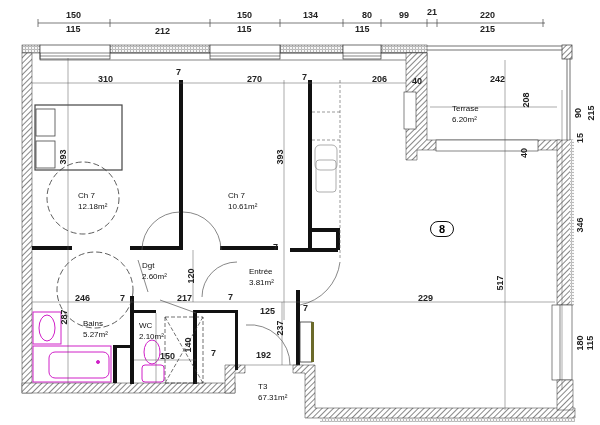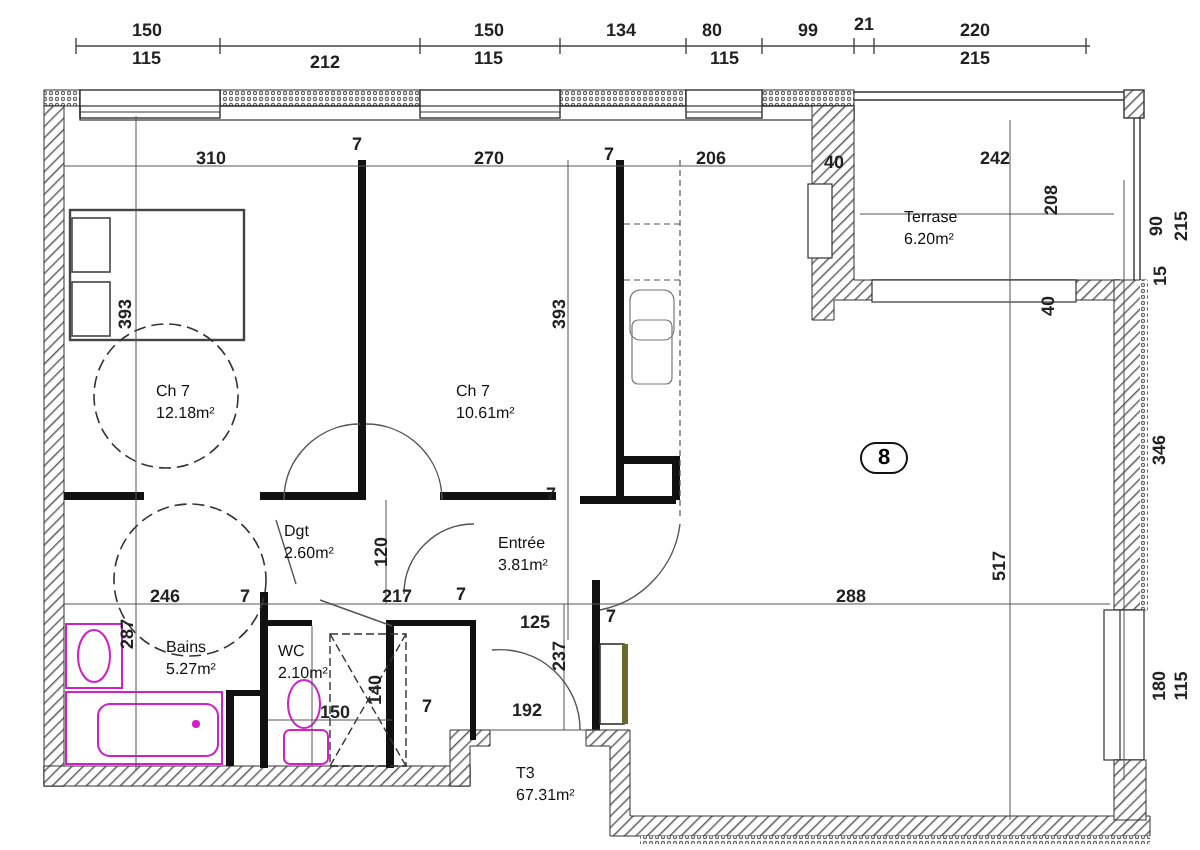--- a/index.html
+++ b/index.html
@@ -166,48 +166,48 @@
     <line x1="245" y1="365" x2="300" y2="365"></line>
   </g>
 </svg>
 
 <div class="dim" style="left:66px;top:10px"><span>150</span></div>
 <div class="dim" style="left:66px;top:24px"><span>115</span></div>
 <div class="dim" style="left:155px;top:26px"><span>212</span></div>
 <div class="dim" style="left:237px;top:10px"><span>150</span></div>
 <div class="dim" style="left:237px;top:24px"><span>115</span></div>
 <div class="dim" style="left:303px;top:10px"><span>134</span></div>
-<div class="dim" style="left:351px;top:10px"><span>80</span></div>
+<div class="dim" style="left:362px;top:10px"><span>80</span></div>
 <div class="dim" style="left:355px;top:24px"><span>115</span></div>
 <div class="dim" style="left:399px;top:10px"><span>99</span></div>
 <div class="dim" style="left:427px;top:7px"><span>21</span></div>
 <div class="dim" style="left:480px;top:10px"><span>220</span></div>
 <div class="dim" style="left:480px;top:24px"><span>215</span></div>
 
 <div class="dim vdim" style="left:573px;top:108px"><span>90</span></div>
 <div class="dim vdim" style="left:583px;top:108px"><span>215</span></div>
 <div class="dim vdim" style="left:575px;top:133px"><span>15</span></div>
 <div class="dim vdim" style="left:572px;top:220px"><span>346</span></div>
 <div class="dim vdim" style="left:572px;top:338px"><span>180</span></div>
 <div class="dim vdim" style="left:583px;top:338px"><span>115</span></div>
 
 <div class="dim" style="left:98px;top:74px"><span>310</span></div>
-<div class="dim" style="left:237px;top:74px"><span>270</span></div>
-<div class="dim" style="left:348px;top:74px"><span>206</span></div>
+<div class="dim" style="left:247px;top:74px"><span>270</span></div>
+<div class="dim" style="left:372px;top:74px"><span>206</span></div>
 <div class="dim" style="left:412px;top:76px"><span>40</span></div>
 <div class="dim" style="left:490px;top:74px"><span>242</span></div>
 <div class="dim vdim" style="left:518px;top:95px"><span>208</span></div>
 <div class="dim vdim" style="left:519px;top:148px"><span>40</span></div>
 <div class="dim vdim" style="left:55px;top:152px"><span>393</span></div>
 <div class="dim vdim" style="left:272px;top:152px"><span>393</span></div>
 <div class="dim vdim" style="left:492px;top:278px"><span>517</span></div>
-<div class="dim" style="left:418px;top:293px"><span>288</span></div>
+<div class="dim" style="left:418px;top:293px"><span>229</span></div>
 <div class="dim" style="left:75px;top:293px"><span>246</span></div>
 <div class="dim vdim" style="left:56px;top:312px"><span>287</span></div>
-<div class="dim" style="left:191px;top:293px"><span>217</span></div>
+<div class="dim" style="left:177px;top:293px"><span>217</span></div>
 <div class="dim vdim" style="left:183px;top:271px"><span>120</span></div>
 <div class="dim" style="left:260px;top:306px"><span>125</span></div>
 <div class="dim vdim" style="left:272px;top:323px"><span>237</span></div>
 <div class="dim" style="left:256px;top:350px"><span>192</span></div>
 <div class="dim" style="left:160px;top:351px"><span>150</span></div>
 <div class="dim vdim" style="left:180px;top:340px"><span>140</span></div>
 <div class="dim" style="left:176px;top:67px"><span>7</span></div>
 <div class="dim" style="left:302px;top:72px"><span>7</span></div>
 <div class="dim" style="left:120px;top:293px"><span>7</span></div>
 <div class="dim" style="left:228px;top:292px"><span>7</span></div>

